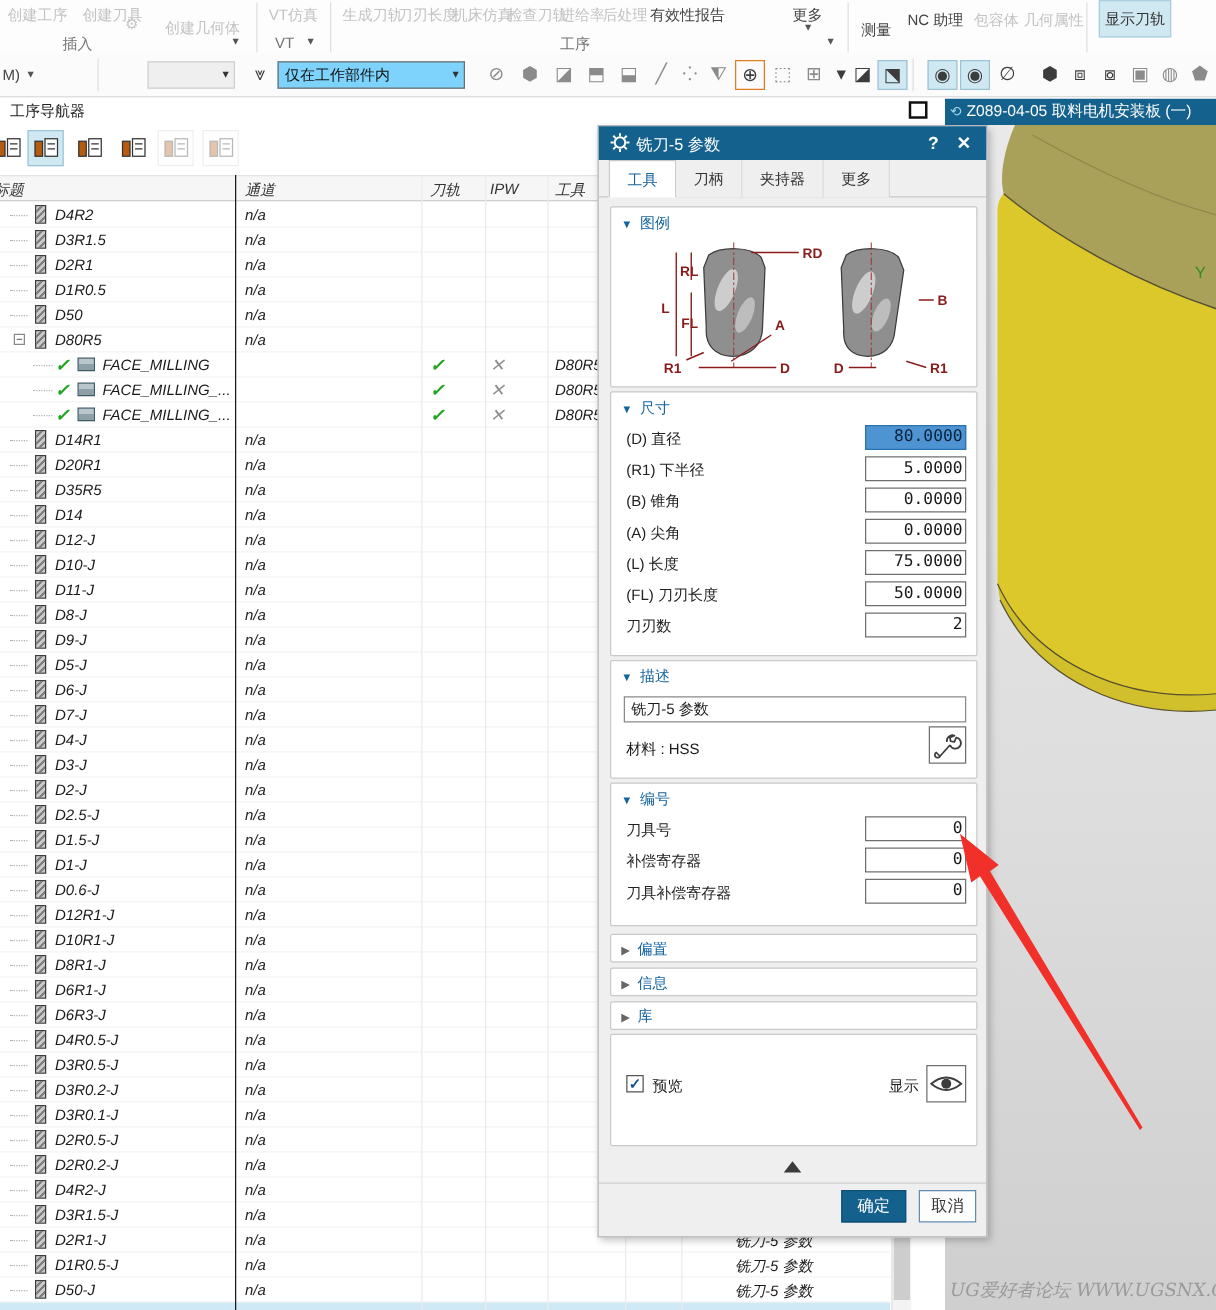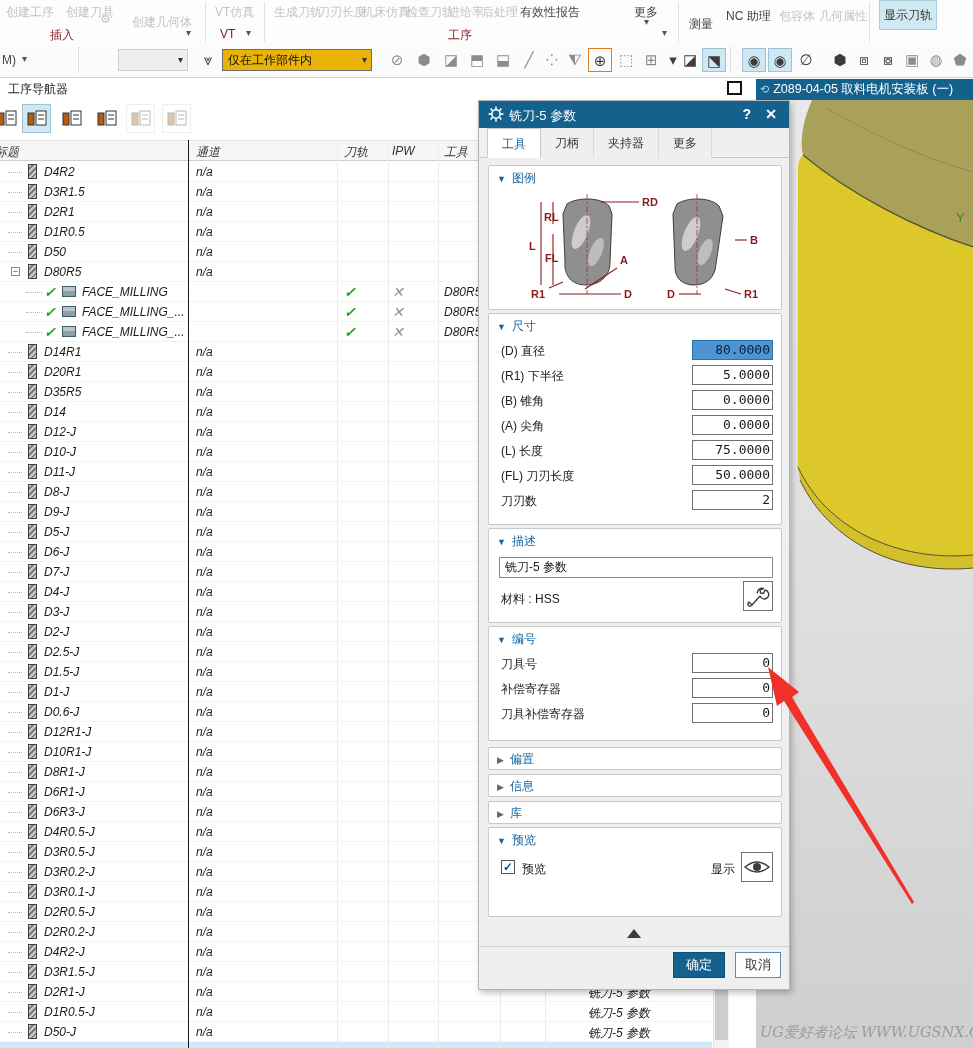--- a/index.html
+++ b/index.html
@@ -5,33 +5,33 @@
   * { margin:0; padding:0; box-sizing:border-box; }
   html,body { width:973px; height:1048px; overflow:hidden; background:#fff;
     font-family:"Liberation Sans", sans-serif; font-size:12px; color:#1a1a1a; }
   .abs { position:absolute; }
 
   
   #ribbon { left:0; top:0; width:973px; height:78px; background:#fdfdfd; border-bottom:1px solid #d9d9d9; }
   .rib-label { position:absolute; white-space:nowrap; font-size:12px; }
   .rib-gray { color:#c3c3c3; }
   .rib-dark { color:#444; }
-  .rib-group { color:#7f1d1d; }
+  .rib-group { color:#737373; }
   .rib-sep { position:absolute; top:2px; width:1px; height:40px; background:#e0e0e0; }
   .rib-caret { color:#555; font-size:10px; }
   #show-path-btn { position:absolute; left:879px; top:0px; width:58px; height:30px; background:#cfe8f2;
      border:1px solid #aacfdf; color:#333; text-align:center; line-height:28px; }
   
   #selbar { left:0; top:43px; width:973px; height:35px; background:#fbfbfb; border-bottom:1px solid #d5d5d5; }
   .tb-ico { position:absolute; top:5px; width:24px; height:24px; text-align:center; line-height:24px;
      font-size:15px; color:#8b8b8b; }
   .tb-ico.dark { color:#3c3c3c; }
   .tb-ico.hl { background:#cfe8f2; border:1px solid #9cc4d6; color:#3c3c3c; }
   .tb-ico.orange { color:#3c3c3c; border:1px solid transparent; }
-  .combo { position:absolute; height:22px; background:#eab308; border:1px solid #6e6e6e; font-size:12px;
+  .combo { position:absolute; height:22px; background:#7dd3fc; border:1px solid #6e6e6e; font-size:12px;
      line-height:20px; padding-left:5px; color:#111; }
   .combo .car { float:right; margin-right:4px; color:#333; font-size:10px; }
   .combo.disabled { background:#efefef; border-color:#cfcfcf; color:#bbb; }
 
   
   #panelrow { left:0; top:78px; width:973px; height:22px; background:#fff; }
   #nav-title { position:absolute; left:8px; top:3px; color:#222; }
   #restore-box { position:absolute; left:727px; top:3px; width:15px; height:14px; border:2px solid #111; background:#fff; }
   #docbar { position:absolute; left:756px; top:1px; width:217px; height:21px; background:#15618e; color:#fff;
      line-height:21px; white-space:nowrap; overflow:hidden; }
@@ -704,21 +704,20 @@
       </div>
   </div>
 
   <div id="collapsed-bars">
       <div class="collapsed-bar" style="top: 646px;"><span class="tri">▶</span><span>偏置</span></div>
       <div class="collapsed-bar" style="top: 673px;"><span class="tri">▶</span><span>信息</span></div>
       <div class="collapsed-bar" style="top: 700px;"><span class="tri">▶</span><span>库</span></div>
     </div>
 
   <div class="group" style="top:726px;height:90px">
-    <div class="ghead"><span class="tri">▼</span><span>预览</span></div>
     <div id="preview-check">✓</div>
     <span id="preview-label">预览</span>
     <span id="show-label">显示</span>
     <div id="eye-btn">
       <svg width="30" height="28" viewBox="0 0 30 28">
         <path d="M3 14 Q15 4 27 14 Q15 24 3 14 Z" fill="none" stroke="#3c3c3c" stroke-width="1.4"></path>
         <circle cx="15" cy="14" r="4" fill="#3c3c3c"></circle>
       </svg>
     </div>
   </div>

